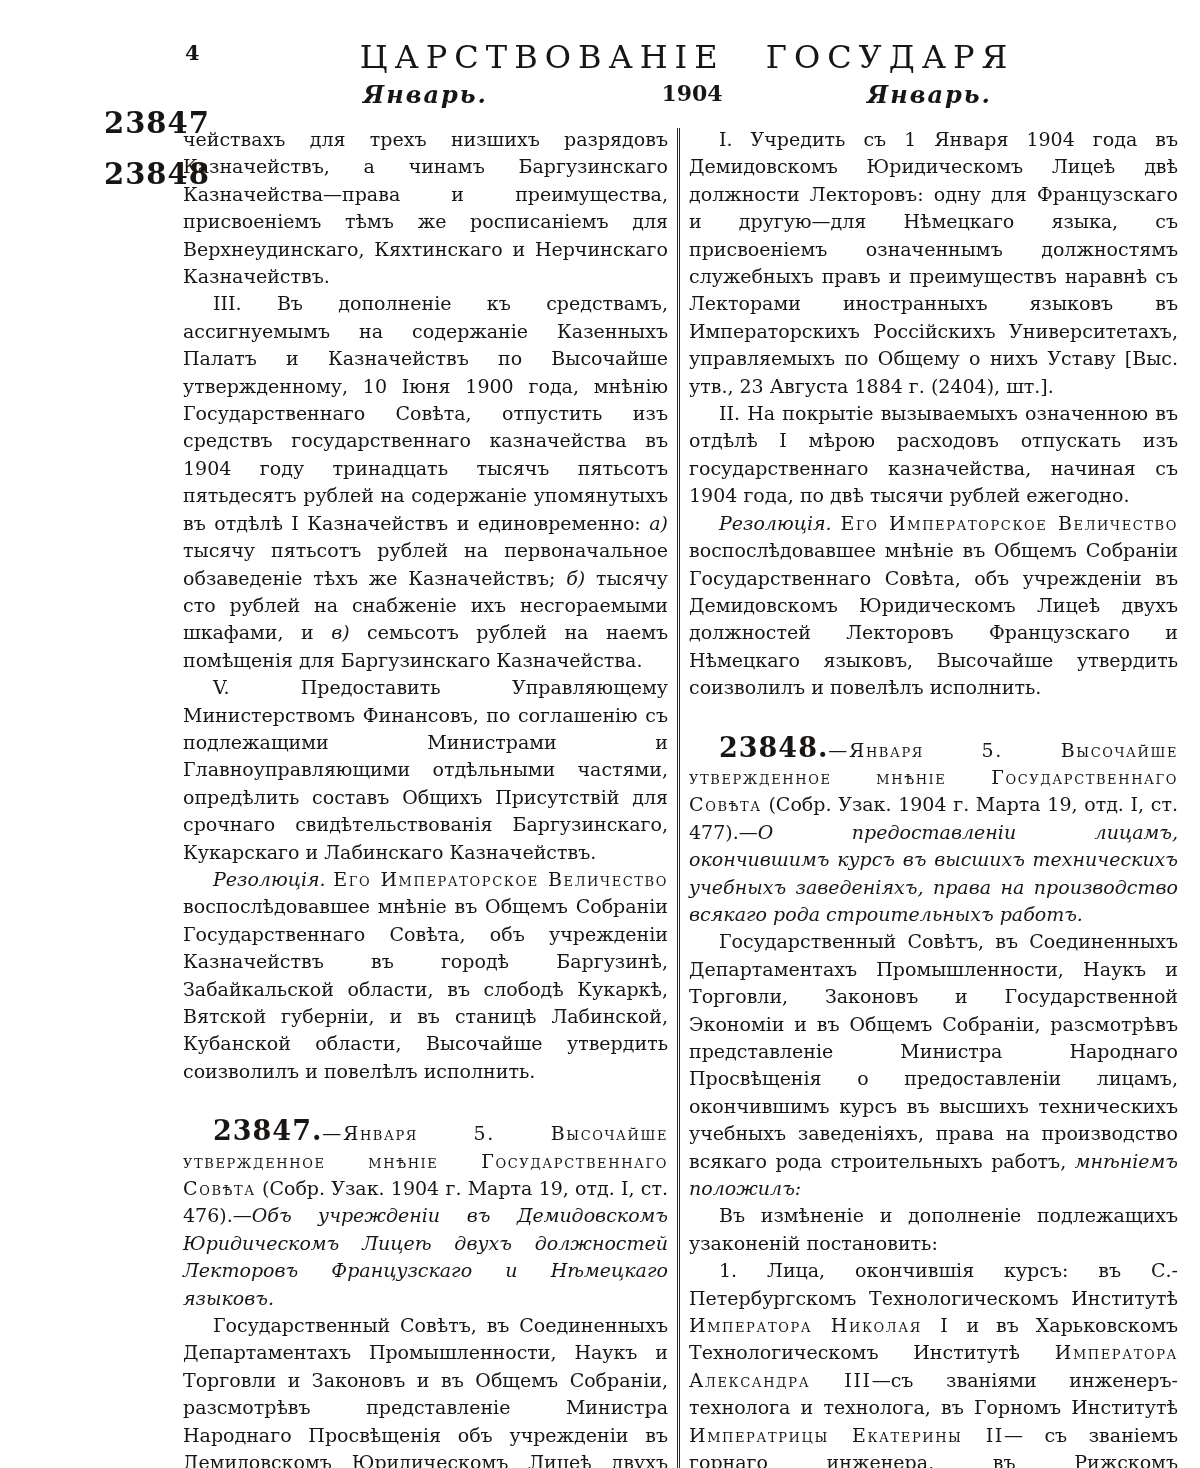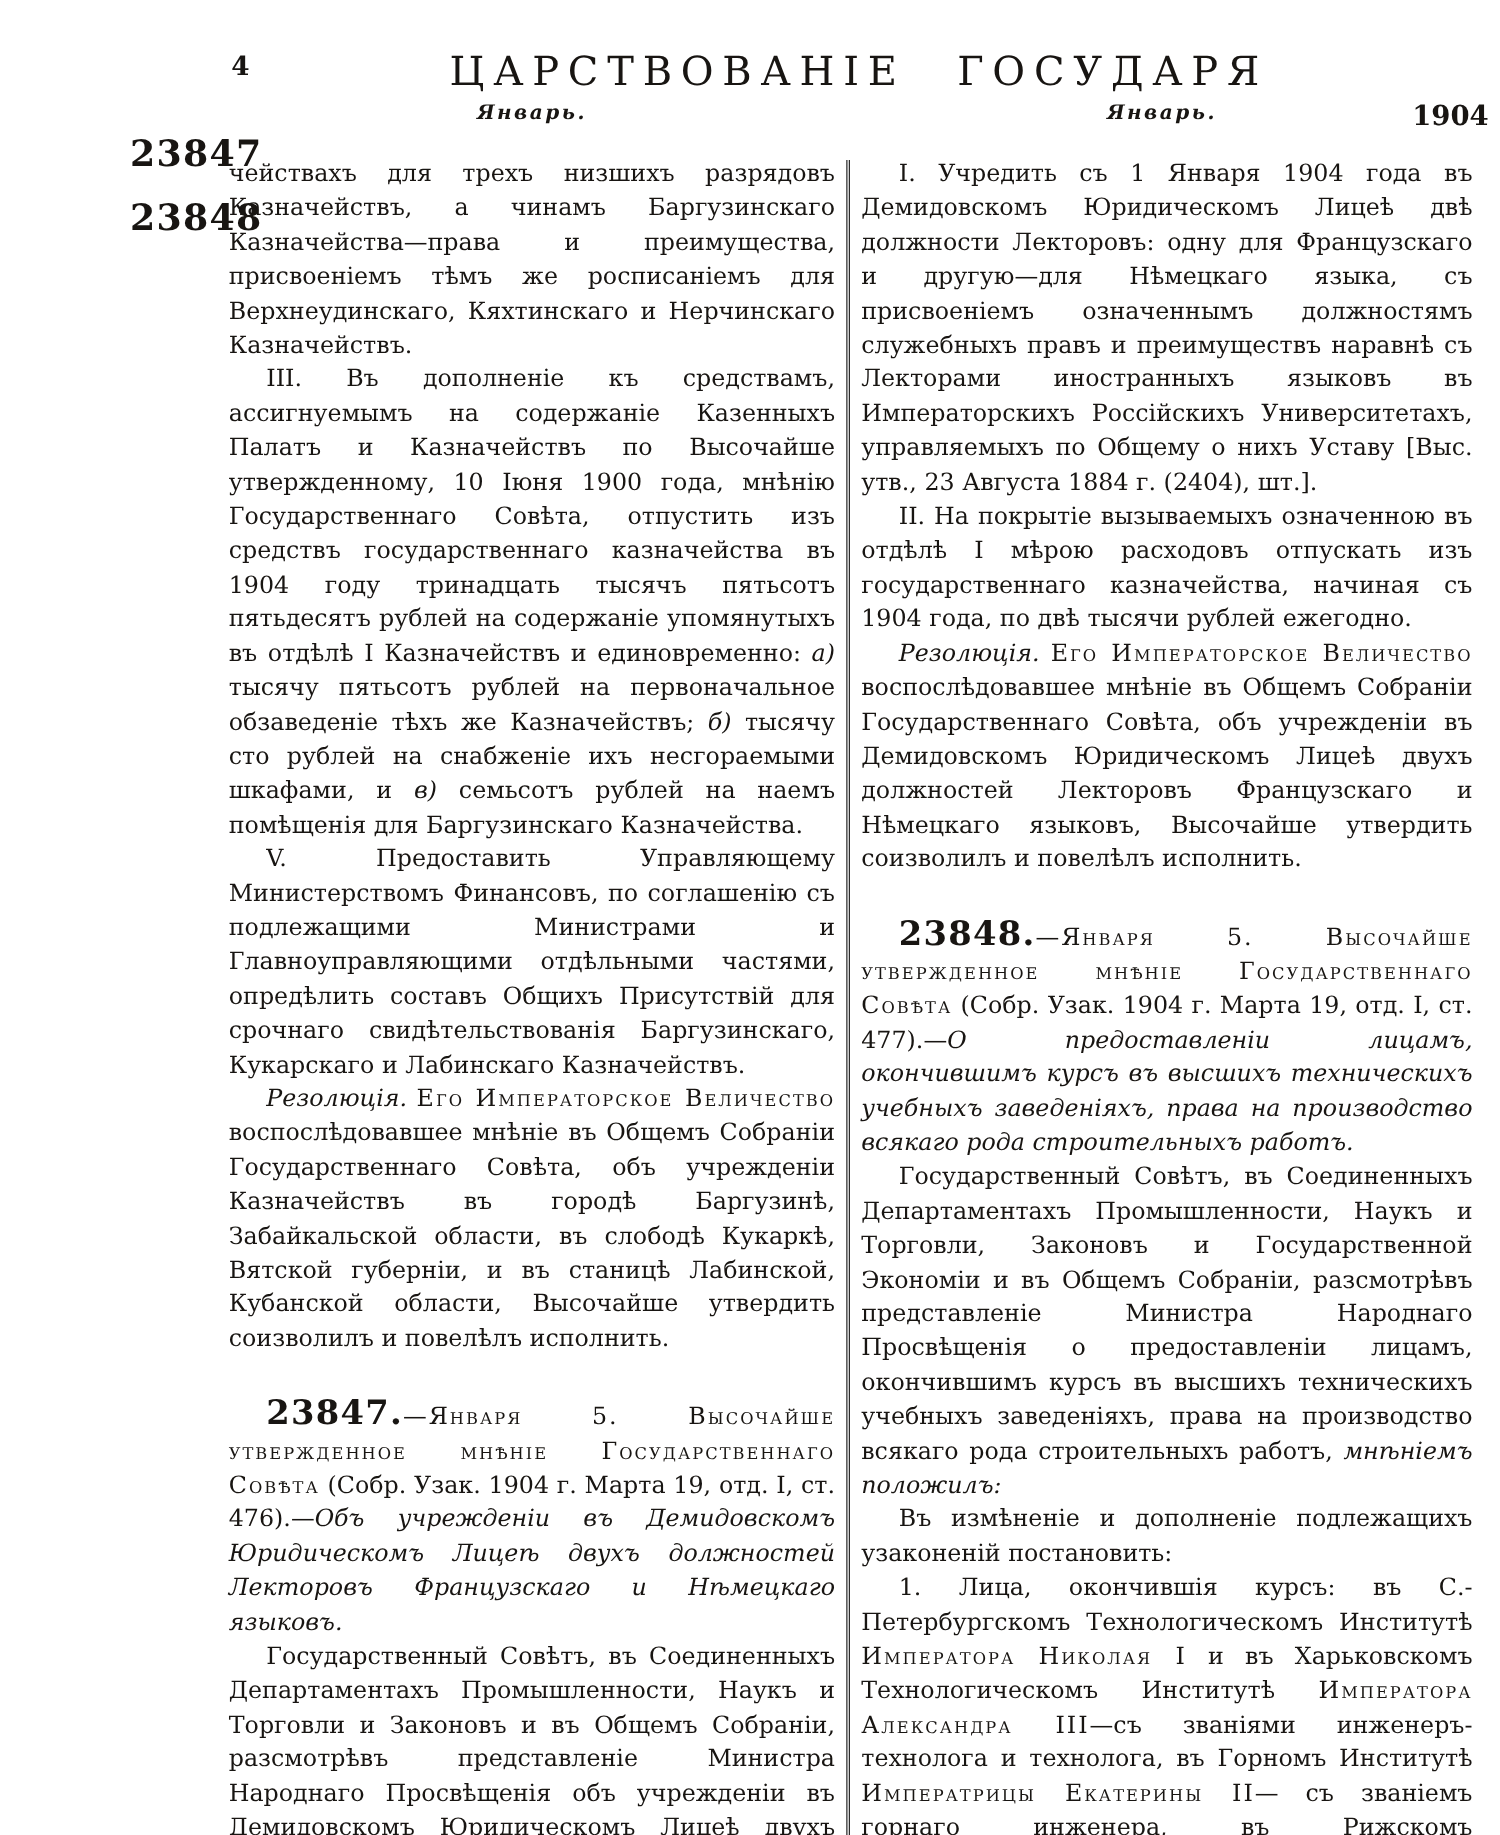--- a/index.html
+++ b/index.html
@@ -23,23 +23,23 @@
   .content { position: absolute; left: 183px; top: 34px; width: 1008px; }
   .header { position: relative; text-align: center; height: 40px; }
   .page-number { position: absolute; left: 2px; top: 6px; font-size: 21px; font-weight: 700; }
   .page-title {
     display: inline-block; font-size: 32px; font-weight: 400;
     letter-spacing: 7px; word-spacing: 24px; padding-top: 4px;
   }
   .dateline { position: relative; display: flex; margin-top: 6px; margin-bottom: 16px; height: 30px; }
   .dateline-left { width: 485px; text-align: center; }
   .dateline-right { flex: 1; text-align: center; }
-  .dateline-ital { font-style: italic; font-size: 16px; letter-spacing: 2px; font-weight: 600; }
+  .dateline-ital { font-style: italic; font-size: 24px; letter-spacing: 2px; font-weight: 600; }
   .dateline-year {
-    position: absolute; left: 10px; right: 0; top: 0; text-align: right;
+    position: absolute; left: 10px; right: 0; top: 0; text-align: center;
     font-size: 22px; font-weight: 700; pointer-events: none;
   }
   .columns { display: flex; align-items: stretch; }
   .col { width: 485px; }
   .col.right { width: 489px; }
   .divider {
     width: 1px; margin: 2px 9px 0 9px;
     border-left: 1.5px solid #2c2c2c; border-right: 1.5px solid #2c2c2c;
   }
   

